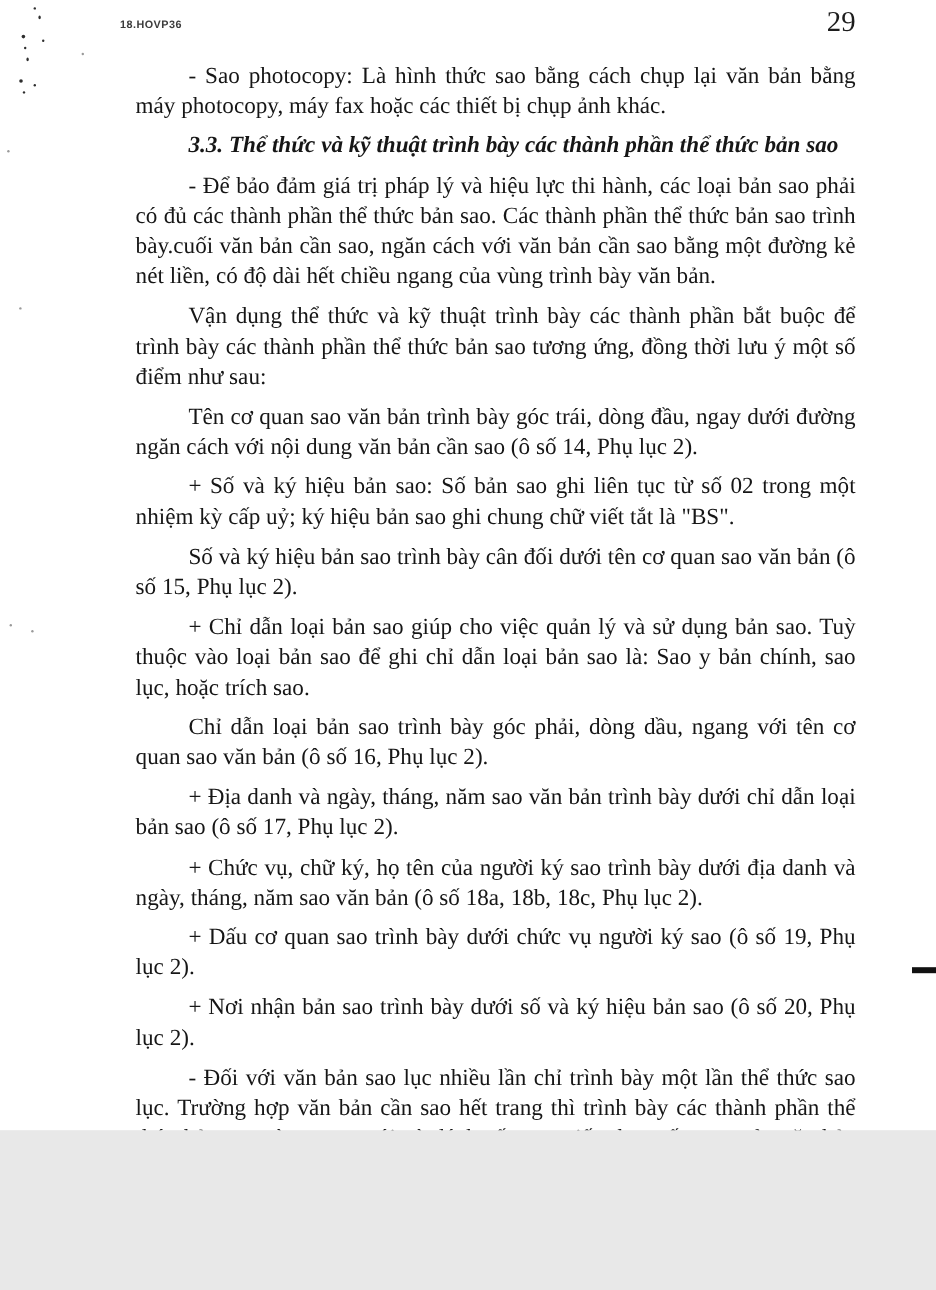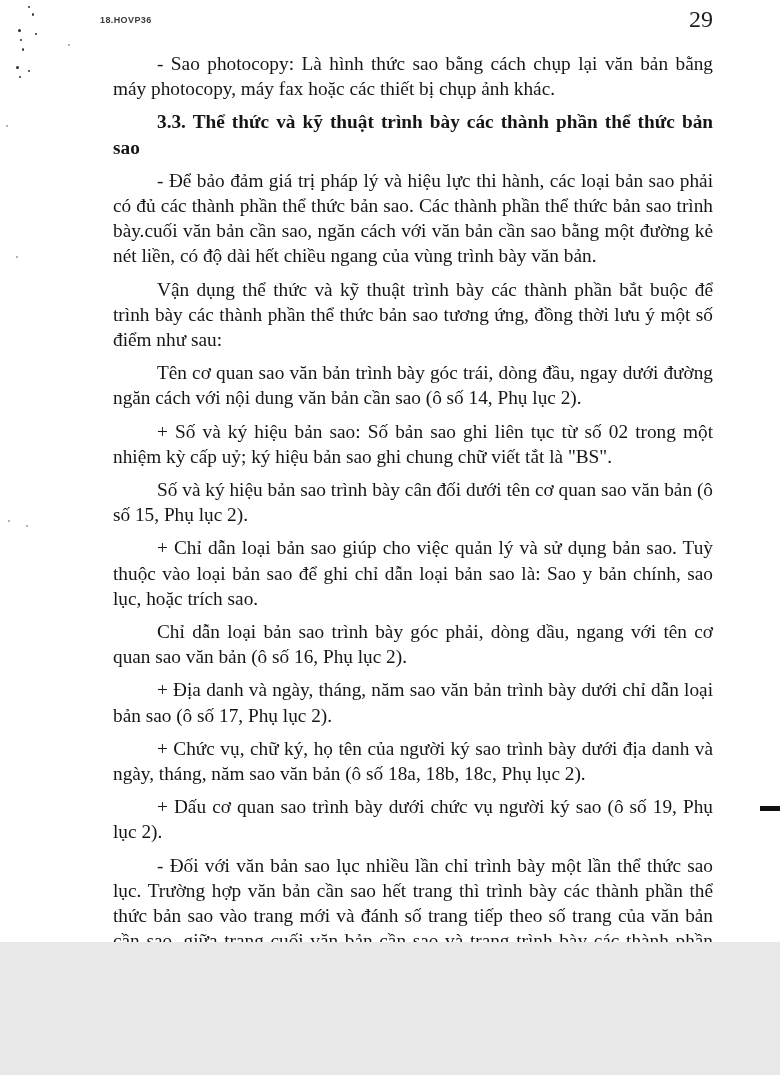--- a/index.html
+++ b/index.html
@@ -40,20 +40,21 @@
     font-size: 19.3px;
     line-height: 25.2px;
     text-align: justify;
   }
   .content p {
     margin: 0 0 8px 16px;
     text-indent: 44px;
   }
   .content p.heading {
     font-weight: bold;
+    font-style: italic;
   }
   .footer-email {
     position: absolute;
     right: 12px;
     top: 1046px;
     font-family: "Liberation Serif", serif;
     font-size: 13.5px;
     font-weight: bold;
     color: #d2685d;
   }
@@ -102,20 +103,21 @@
     <p>- Để bảo đảm giá trị pháp lý và hiệu lực thi hành, các loại bản sao phải có đủ các thành phần thể thức bản sao. Các thành phần thể thức bản sao trình bày.cuối văn bản cần sao, ngăn cách với văn bản cần sao bằng một đường kẻ nét liền, có độ dài hết chiều ngang của vùng trình bày văn bản.</p>
     <p>Vận dụng thể thức và kỹ thuật trình bày các thành phần bắt buộc để trình bày các thành phần thể thức bản sao tương ứng, đồng thời lưu ý một số điểm như sau:</p>
     <p>Tên cơ quan sao văn bản trình bày góc trái, dòng đầu, ngay dưới đường ngăn cách với nội dung văn bản cần sao (ô số 14, Phụ lục 2).</p>
     <p>+ Số và ký hiệu bản sao: Số bản sao ghi liên tục từ số 02 trong một nhiệm kỳ cấp uỷ; ký hiệu bản sao ghi chung chữ viết tắt là "BS".</p>
     <p>Số và ký hiệu bản sao trình bày cân đối dưới tên cơ quan sao văn bản (ô số 15, Phụ lục 2).</p>
     <p>+ Chỉ dẫn loại bản sao giúp cho việc quản lý và sử dụng bản sao. Tuỳ thuộc vào loại bản sao để ghi chỉ dẫn loại bản sao là: Sao y bản chính, sao lục, hoặc trích sao.</p>
     <p>Chỉ dẫn loại bản sao trình bày góc phải, dòng dầu, ngang với tên cơ quan sao văn bản (ô số 16, Phụ lục 2).</p>
     <p>+ Địa danh và ngày, tháng, năm sao văn bản trình bày dưới chỉ dẫn loại bản sao (ô số 17, Phụ lục 2).</p>
     <p>+ Chức vụ, chữ ký, họ tên của người ký sao trình bày dưới địa danh và ngày, tháng, năm sao văn bản (ô số 18a, 18b, 18c, Phụ lục 2).</p>
     <p>+ Dấu cơ quan sao trình bày dưới chức vụ người ký sao (ô số 19, Phụ lục 2).</p>
+    <p>+ Nơi nhận bản sao trình bày dưới số và ký hiệu bản sao (ô số 20, Phụ lục 2).</p>
     <p>- Đối với văn bản sao lục nhiều lần chỉ trình bày một lần thể thức sao lục. Trường hợp văn bản cần sao hết trang thì trình bày các thành phần thể thức bản sao vào trang mới và đánh số trang tiếp theo số trang của văn bản cần sao, giữa trang cuối văn bản cần sao và trang trình bày các thành phần thể thức bản sao đóng dấu giáp lai.</p>
   </div>
 
   <div class="footer-email" style="color: #ef4444; font-style: italic;">bbthulacduong@lamdong.gov.vn</div>
 
   <div class="scan-dash"></div>
   <div class="scan-line-top"></div>
   <div class="scan-line-bottom"></div>
 
   <div class="speck" style="left:28px;top:6px;width:2px;height:2px;"></div>

